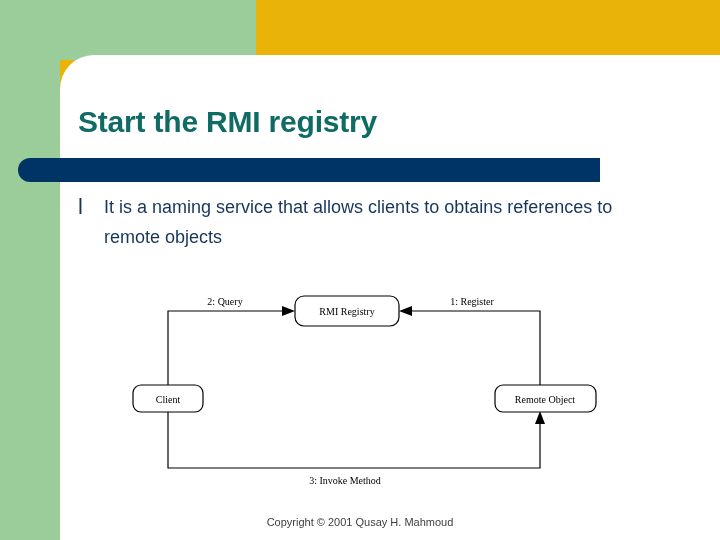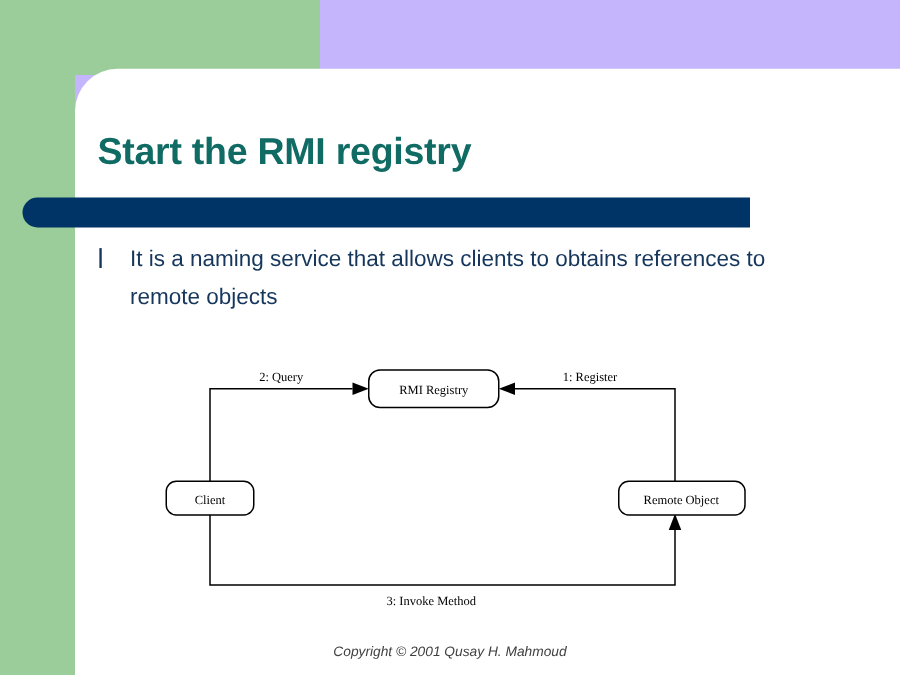--- a/index.html
+++ b/index.html
@@ -5,21 +5,21 @@
   html, body {
     margin: 0;
     padding: 0;
     background: #ffffff;
   }
   #slide {
     position: relative;
     width: 720px;
     height: 540px;
     overflow: hidden;
-    background: #c4b5fd;
+    background: #eab308;
     font-family: "Liberation Sans", sans-serif;
   }
 
   
   .green-strip {
     position: absolute;
     left: 0;
     top: 0;
     width: 60px;
     height: 540px;
@@ -114,21 +114,20 @@
 
   
   .footer {
     position: absolute;
     left: 0;
     top: 516px;
     width: 720px;
     text-align: center;
     font-size: 11px;
     color: #404040;
-    font-style: italic;
   }
 </style>
 </head>
 <body>
 
 <div id="slide">
 
   <div class="green-strip"></div>
   <div class="green-block"></div>
   <div class="white-panel"></div>

